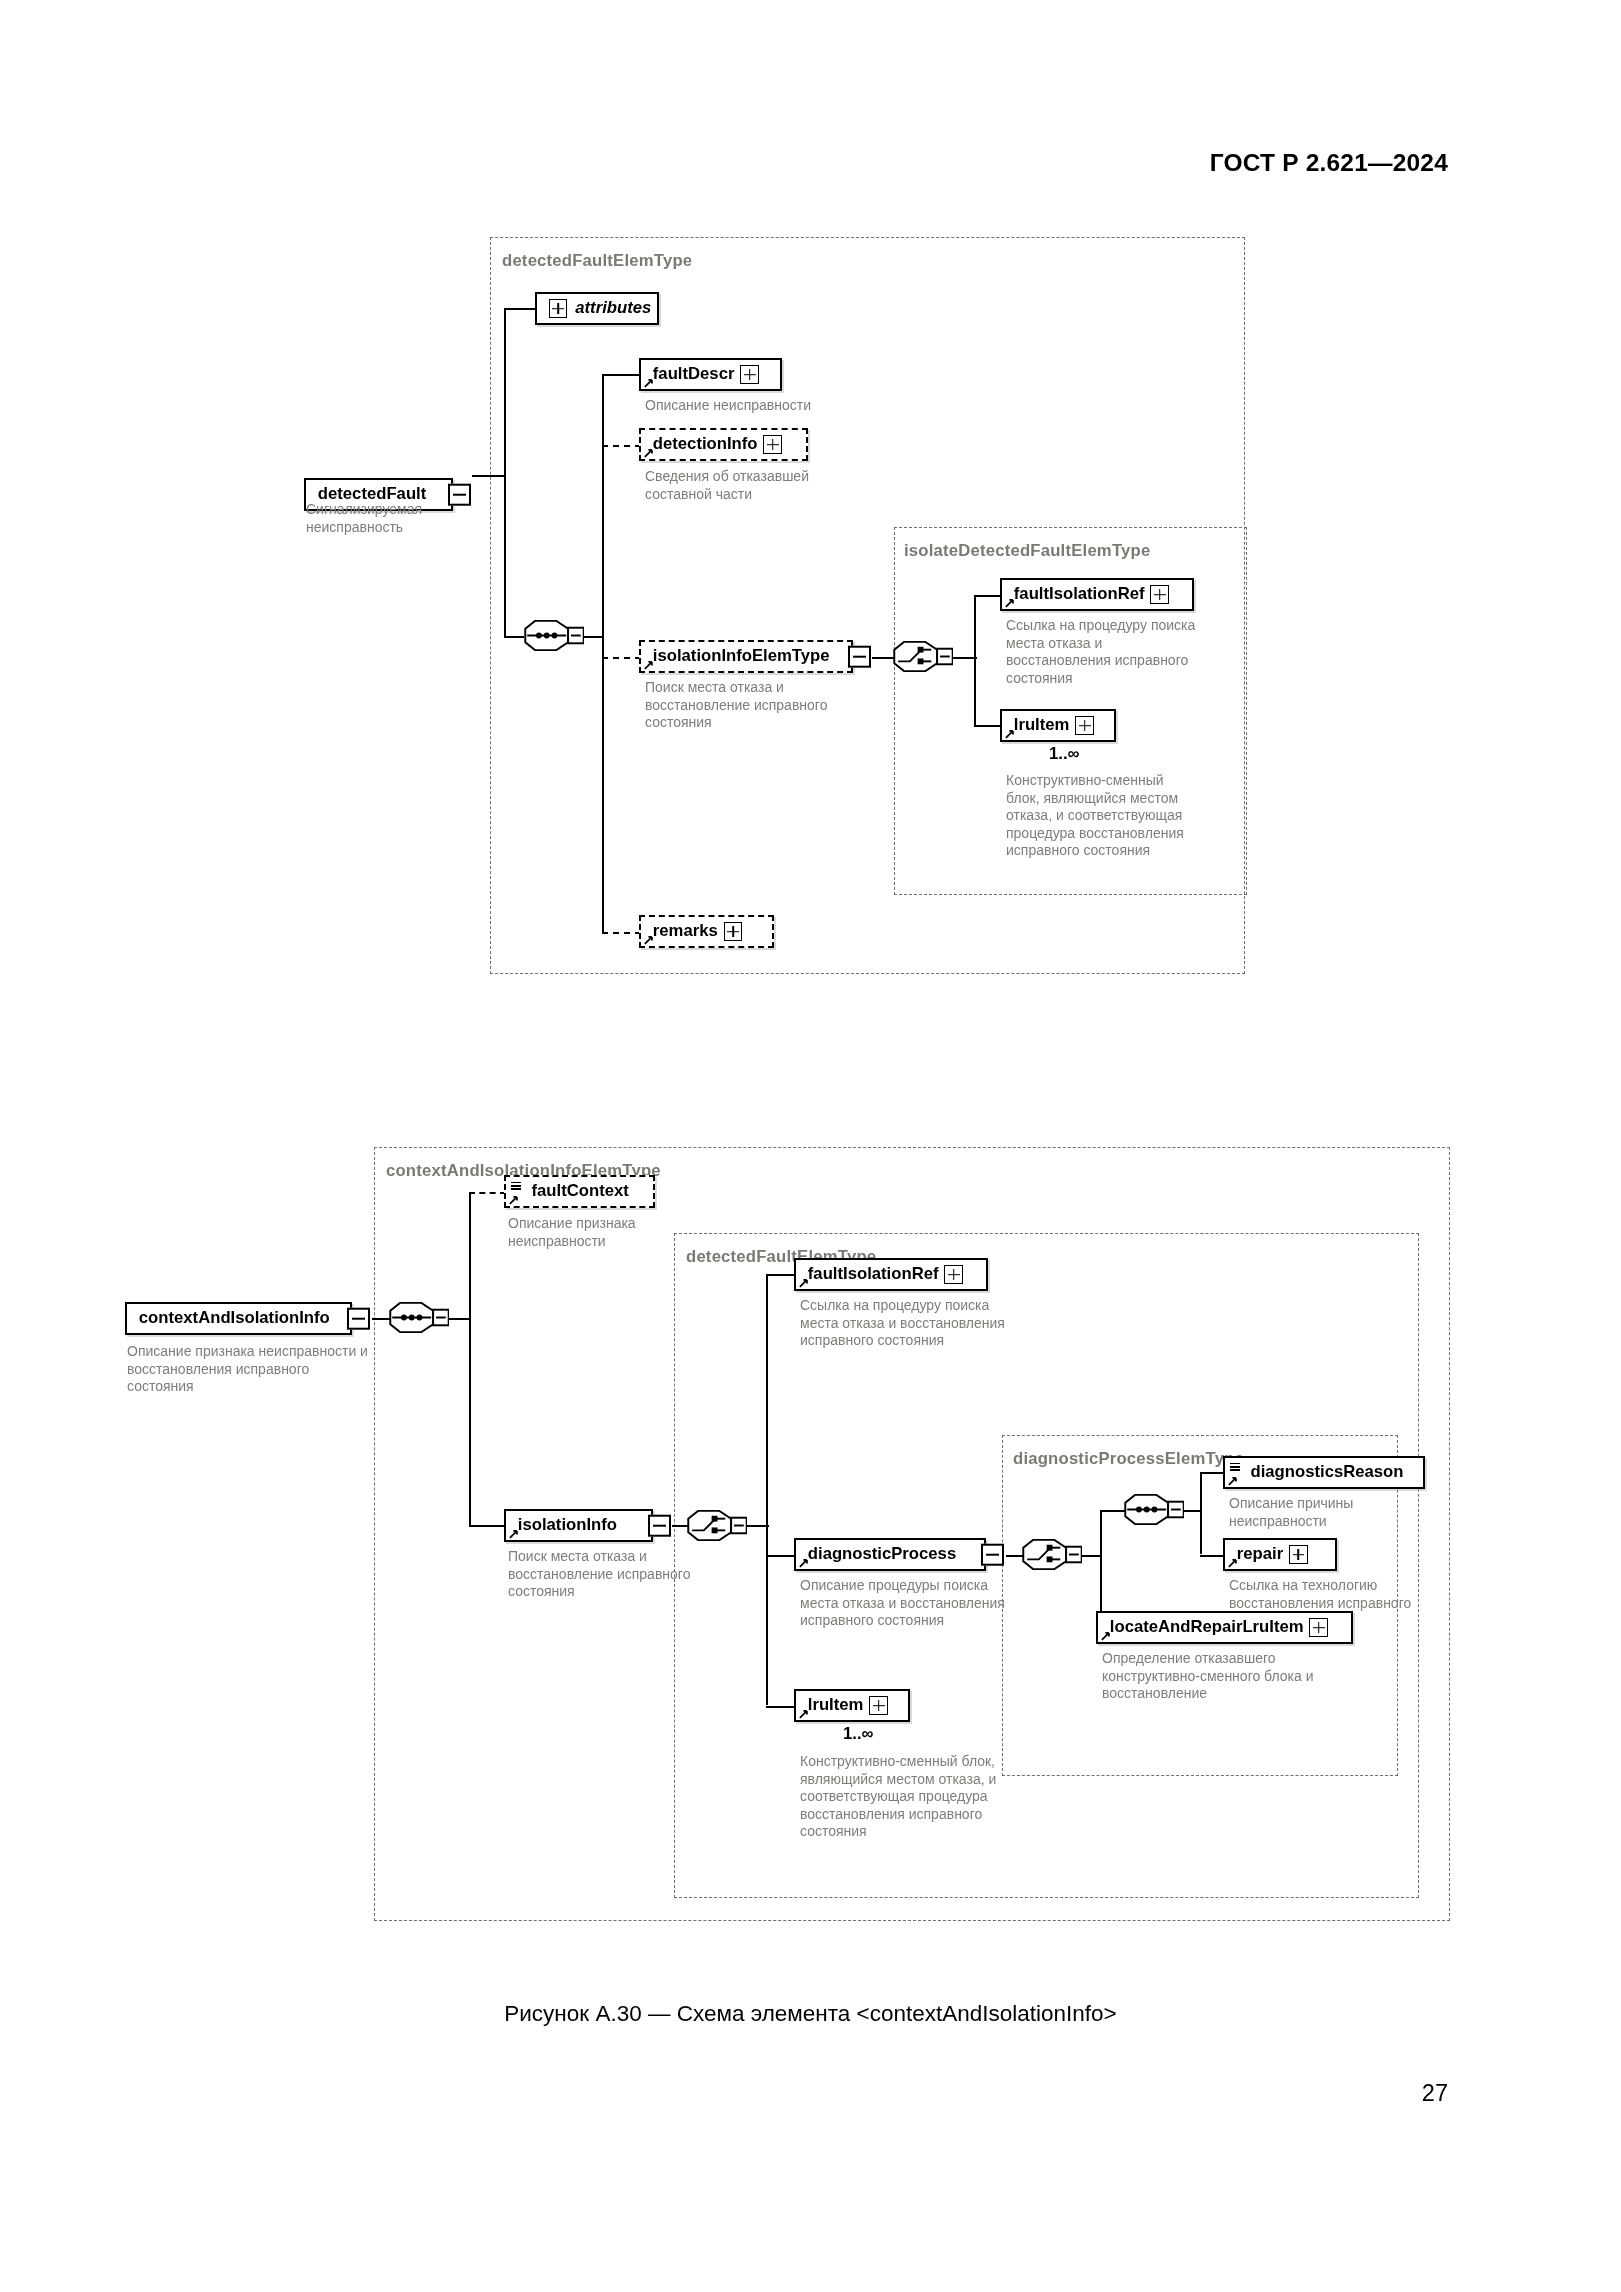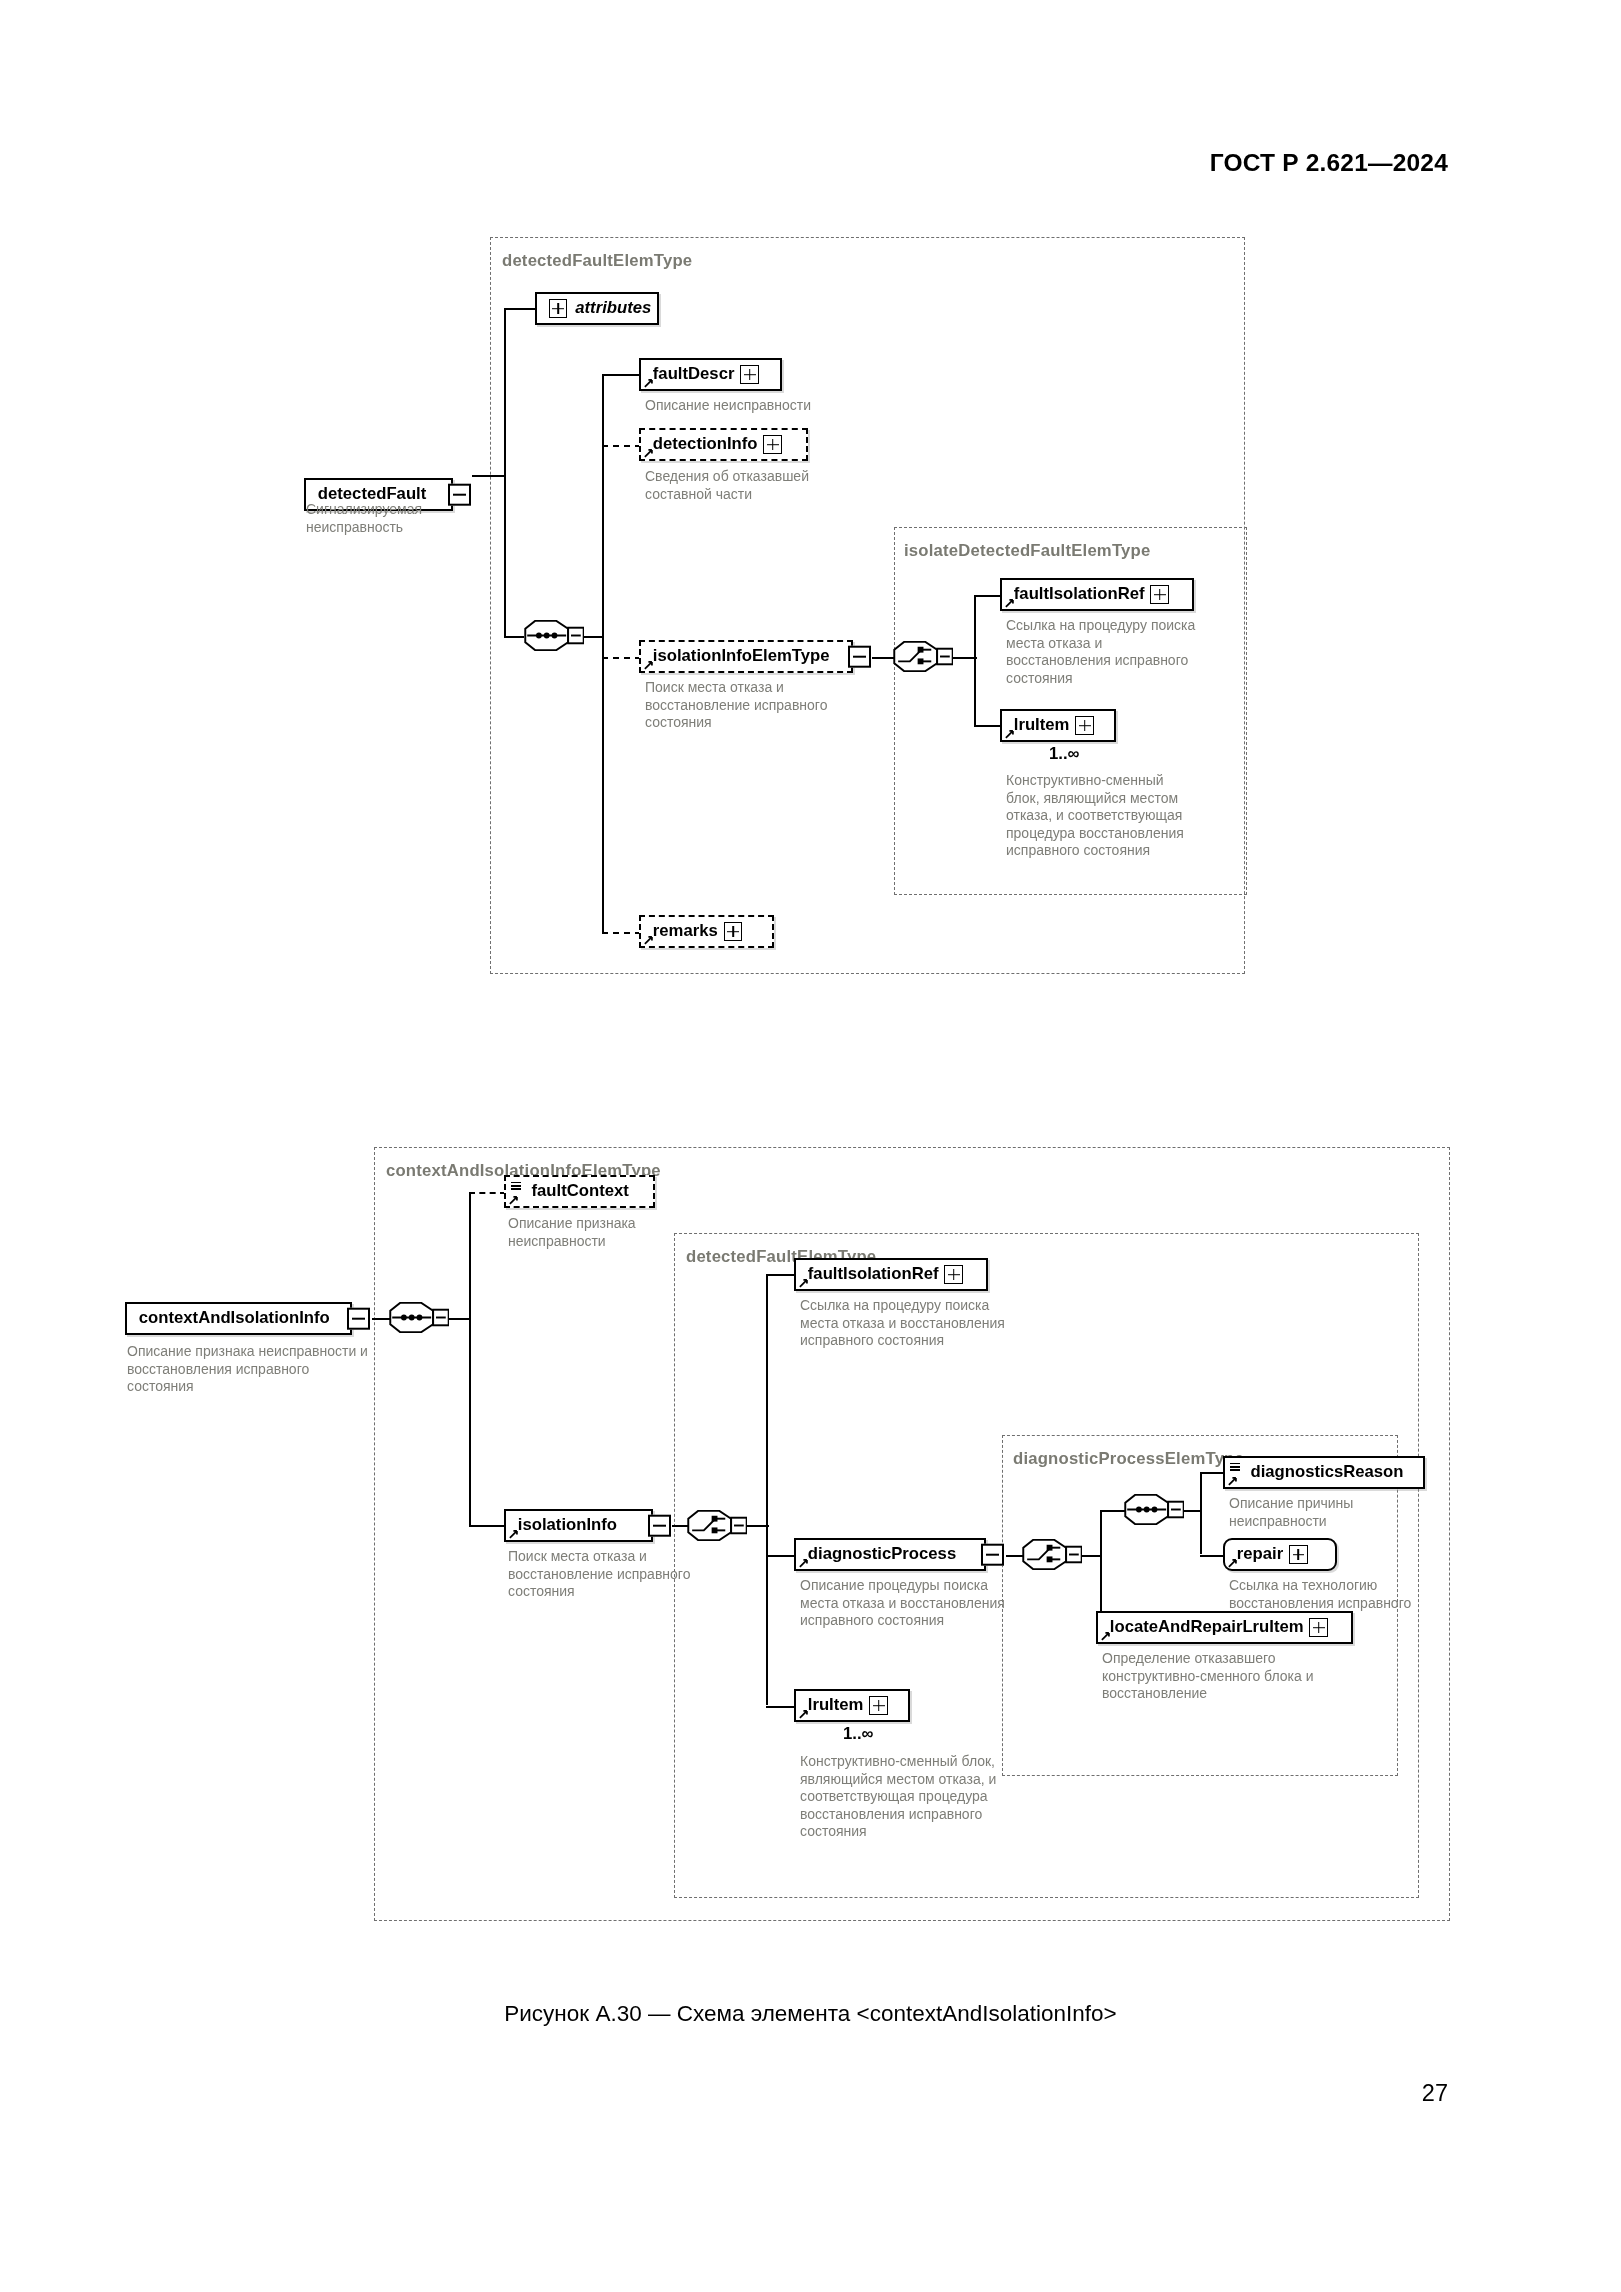--- a/index.html
+++ b/index.html
@@ -406,21 +406,21 @@
         </span>
       <span class="label" style="margin-left:13.7px;">diagnosticsReason</span>
       <svg class="refarrow" viewBox="0 0 10 10">
         <path d="M1 9 L9 1 M9 1 H5 M9 1 V5" stroke="#000" stroke-width="2" fill="none"></path>
       </svg>
     </div>
     <div class="anno" style="left:1229px;top:397px;width:206px;">Описание причины
 неисправности</div>
 
     <div class="ln h" style="left:1200px;top:457px;width:25.5px;"></div>
-    <div class="node" style="left:1223px;top:440px;width:114px;border-radius:9px;">
+    <div class="node" style="left:1223px;top:440px;width:114px;">
       <span class="label">repair</span>
       <span class="ctl plus"></span>
       <svg class="refarrow" viewBox="0 0 10 10">
         <path d="M1 9 L9 1 M9 1 H5 M9 1 V5" stroke="#000" stroke-width="2" fill="none"></path>
       </svg>
     </div>
     <div class="anno" style="left:1229px;top:479px;width:225px;">Ссылка на технологию
 восстановления исправного
 состояния</div>
 

